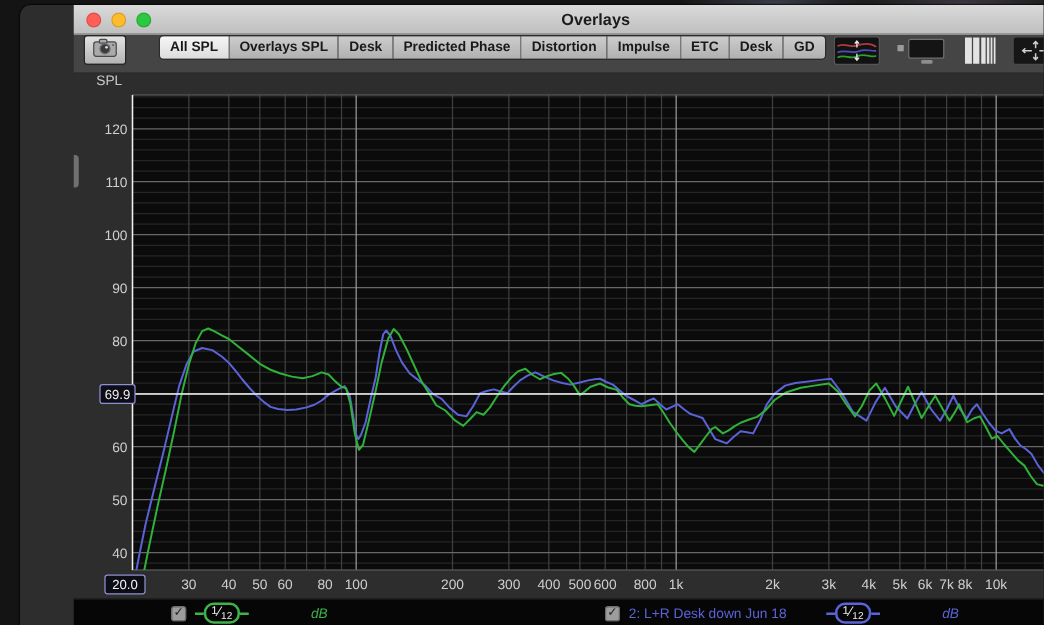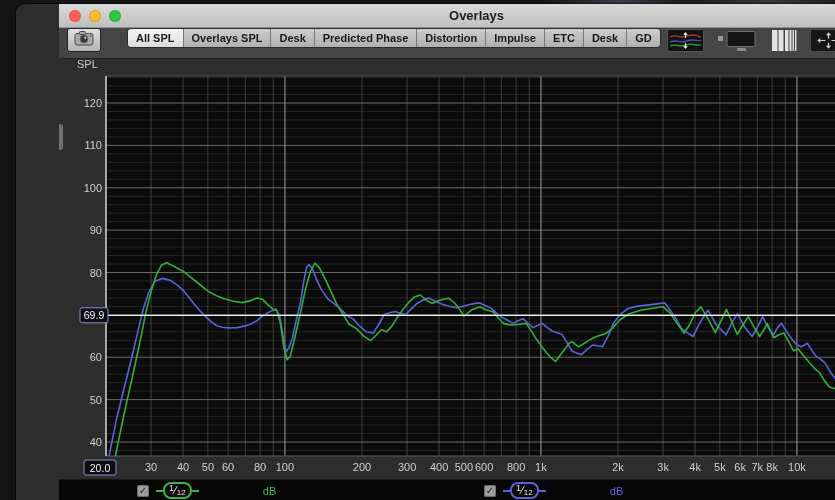--- a/index.html
+++ b/index.html
@@ -33,21 +33,21 @@
   .legend-item.pos0{left:78px;}
   .legend-item.pos1{left:425px;}
   .chk{width:12px;height:12px;background:#9d9d9d;border-radius:2.5px;display:flex;align-items:center;justify-content:center;font-size:10px;line-height:12px;color:#1f1f1f;margin-right:7px;box-shadow:inset 0 0 0 1px #6c6c6c;}
   .leg-label{width:158px;white-space:nowrap;overflow:hidden;}
   .smooth{display:flex;align-items:center;}
   .dash{width:7px;height:2px;display:inline-block;}
   .badge{height:13px;display:inline-flex;align-items:center;padding:0 4px;border-radius:8px;border:2px solid;background:#050505;color:#ececec;font-size:9px;line-height:1;}
   .badge .num{transform:translateY(-2px);}
   .badge .slash{font-size:11px;margin:0 .5px;}
   .badge .den{transform:translateY(2px);font-size:8px;}
-  .unit{margin-left:64px;}
+  .unit{margin-left:50px;font-style:italic;}
 </style>
 </head>
 <body>
 
 <div class="screen">
   <div class="window">
 
     <div class="titlebar">
       <div class="traffic">
         <span class="light" style="background:#ff5f57"></span>
@@ -269,20 +269,21 @@
               <span class="num">1</span>
               <span class="slash">⁄</span>
               <span class="den">12</span>
             </span>
             <i class="dash" style="background: rgb(60, 180, 74);"></i>
           </span>
           <span class="unit" style="color: rgb(60, 180, 74);">dB</span>
         </div>
         <div class="legend-item pos1">
           <span class="chk">✓</span>
+          <span class="leg-label" style="color: rgb(91, 99, 216);">2: L+R Desk down Jun 18</span>
           <span class="smooth">
             <i class="dash" style="background: rgb(91, 99, 216);"></i>
             <span class="badge" style="border-color: rgb(91, 99, 216);">
               <span class="num">1</span>
               <span class="slash">⁄</span>
               <span class="den">12</span>
             </span>
             <i class="dash" style="background: rgb(91, 99, 216);"></i>
           </span>
           <span class="unit" style="color: rgb(91, 99, 216);">dB</span>

